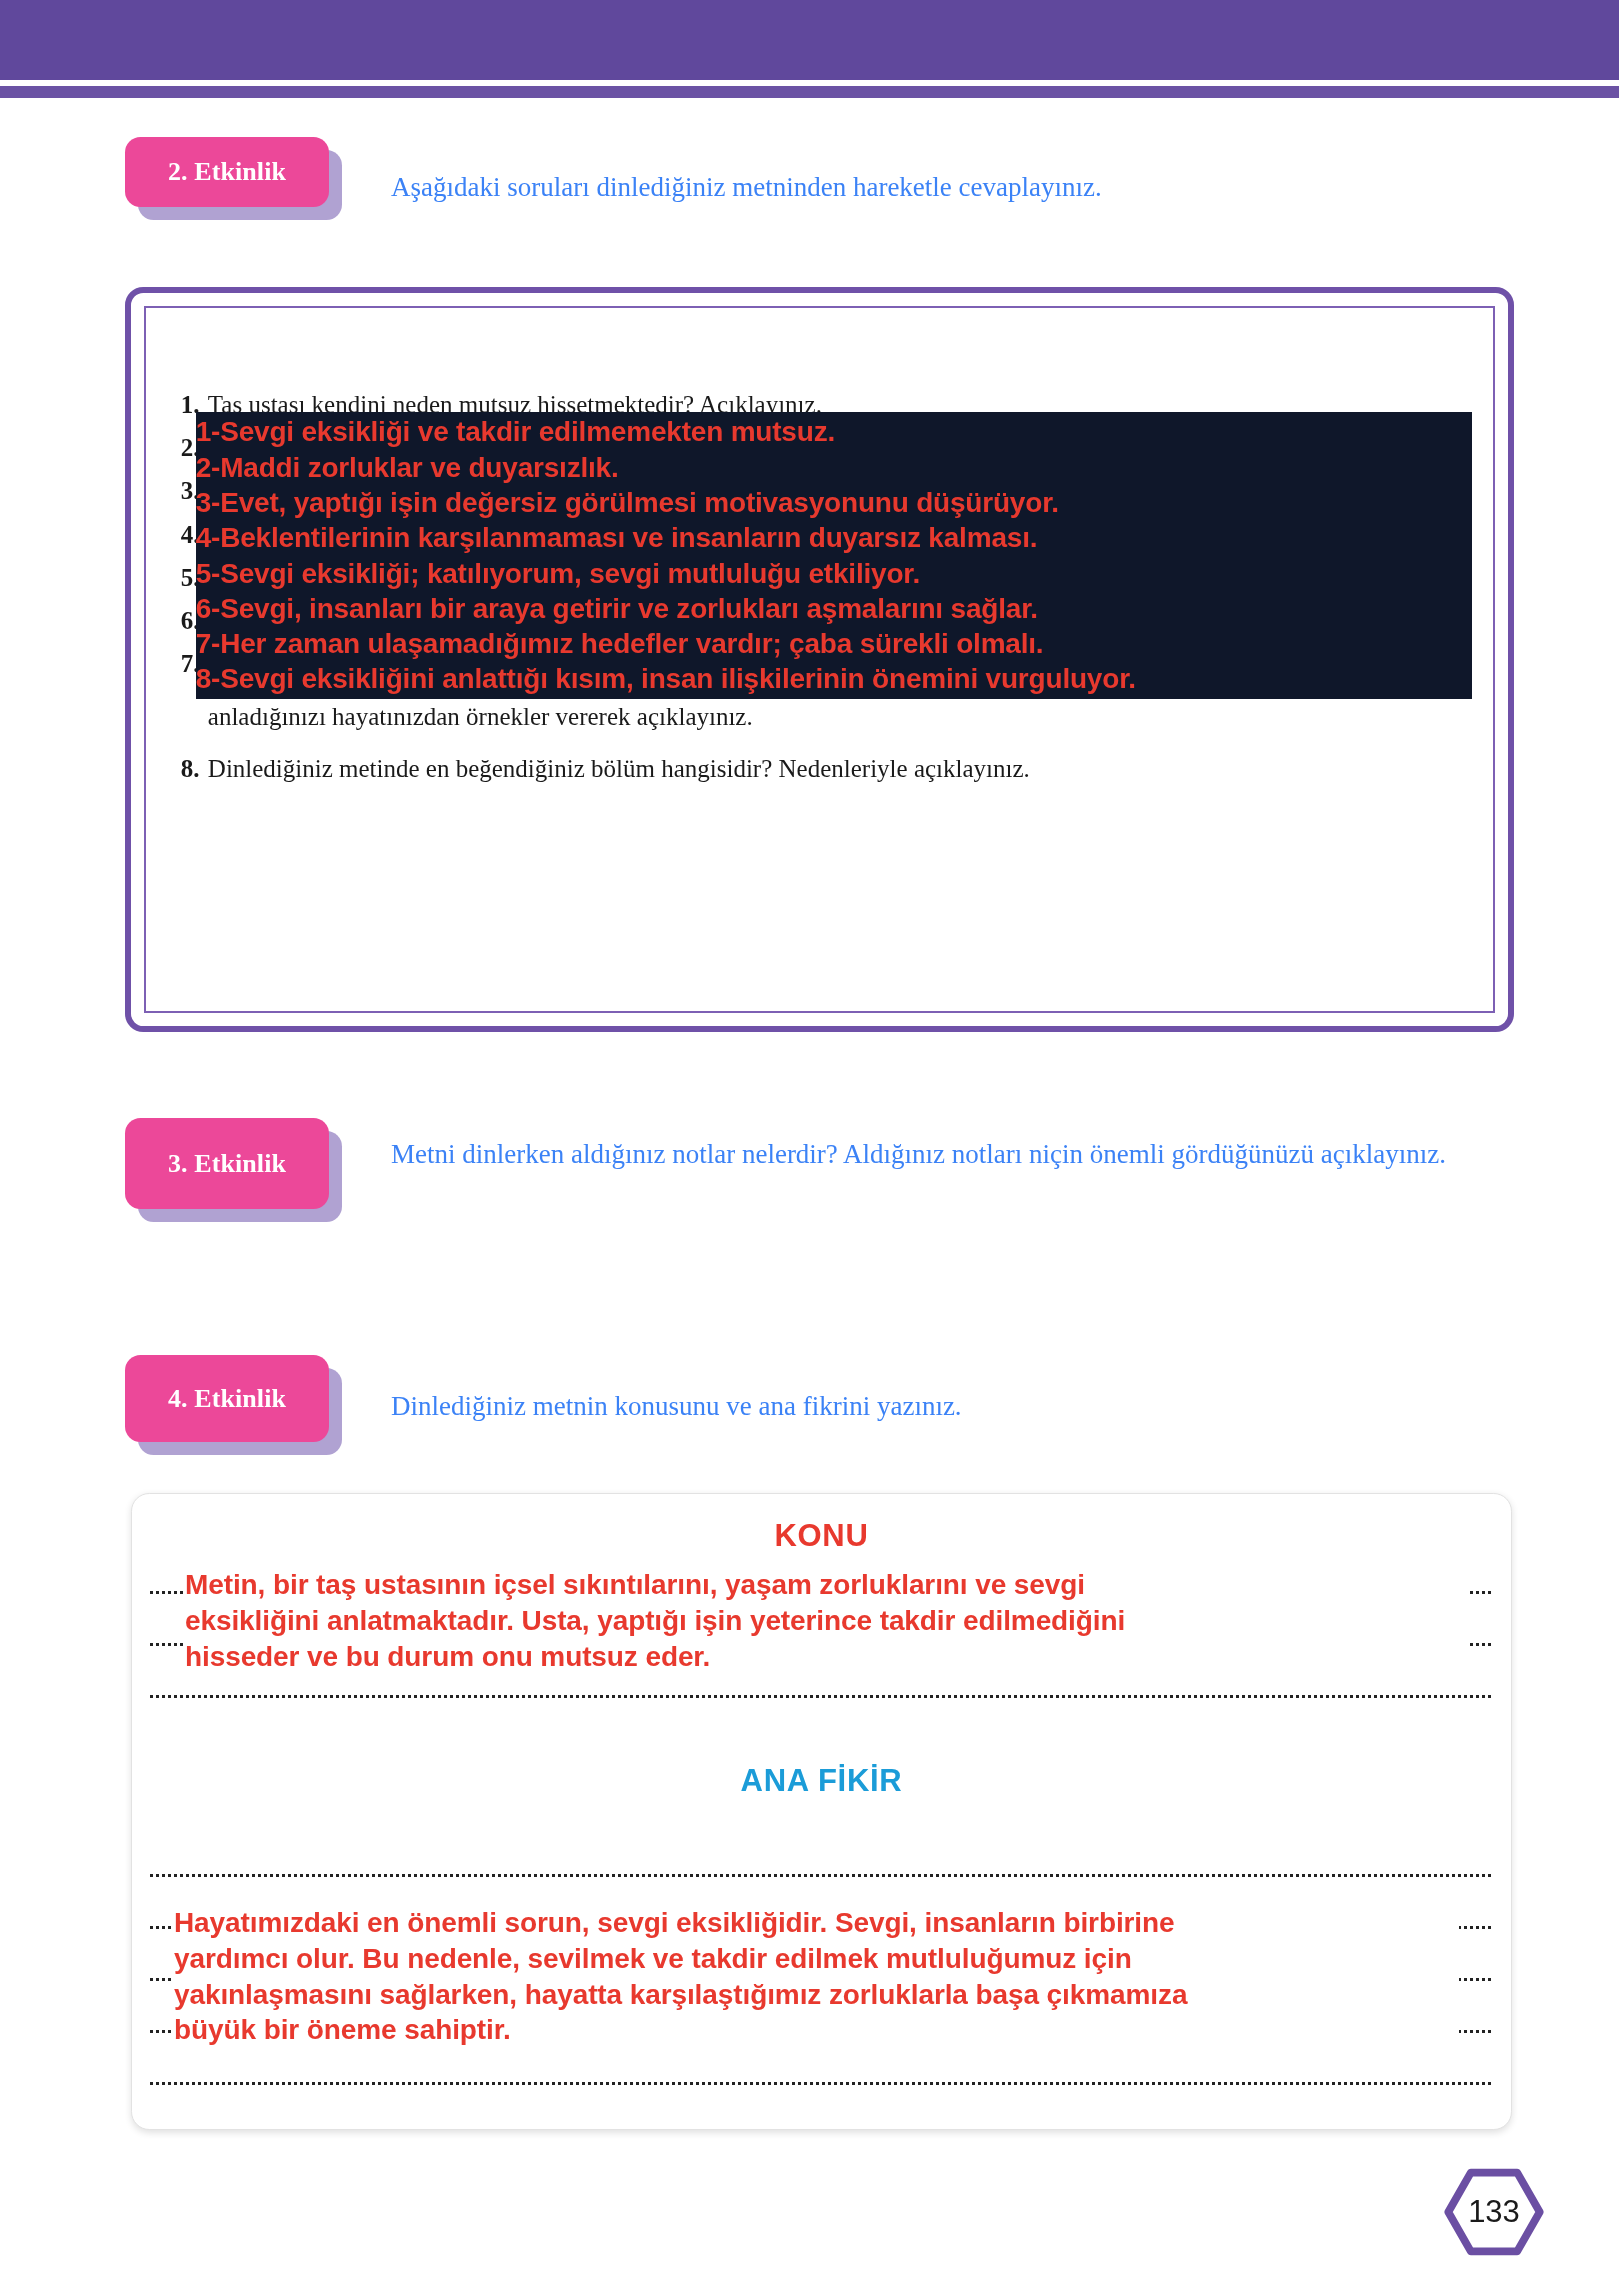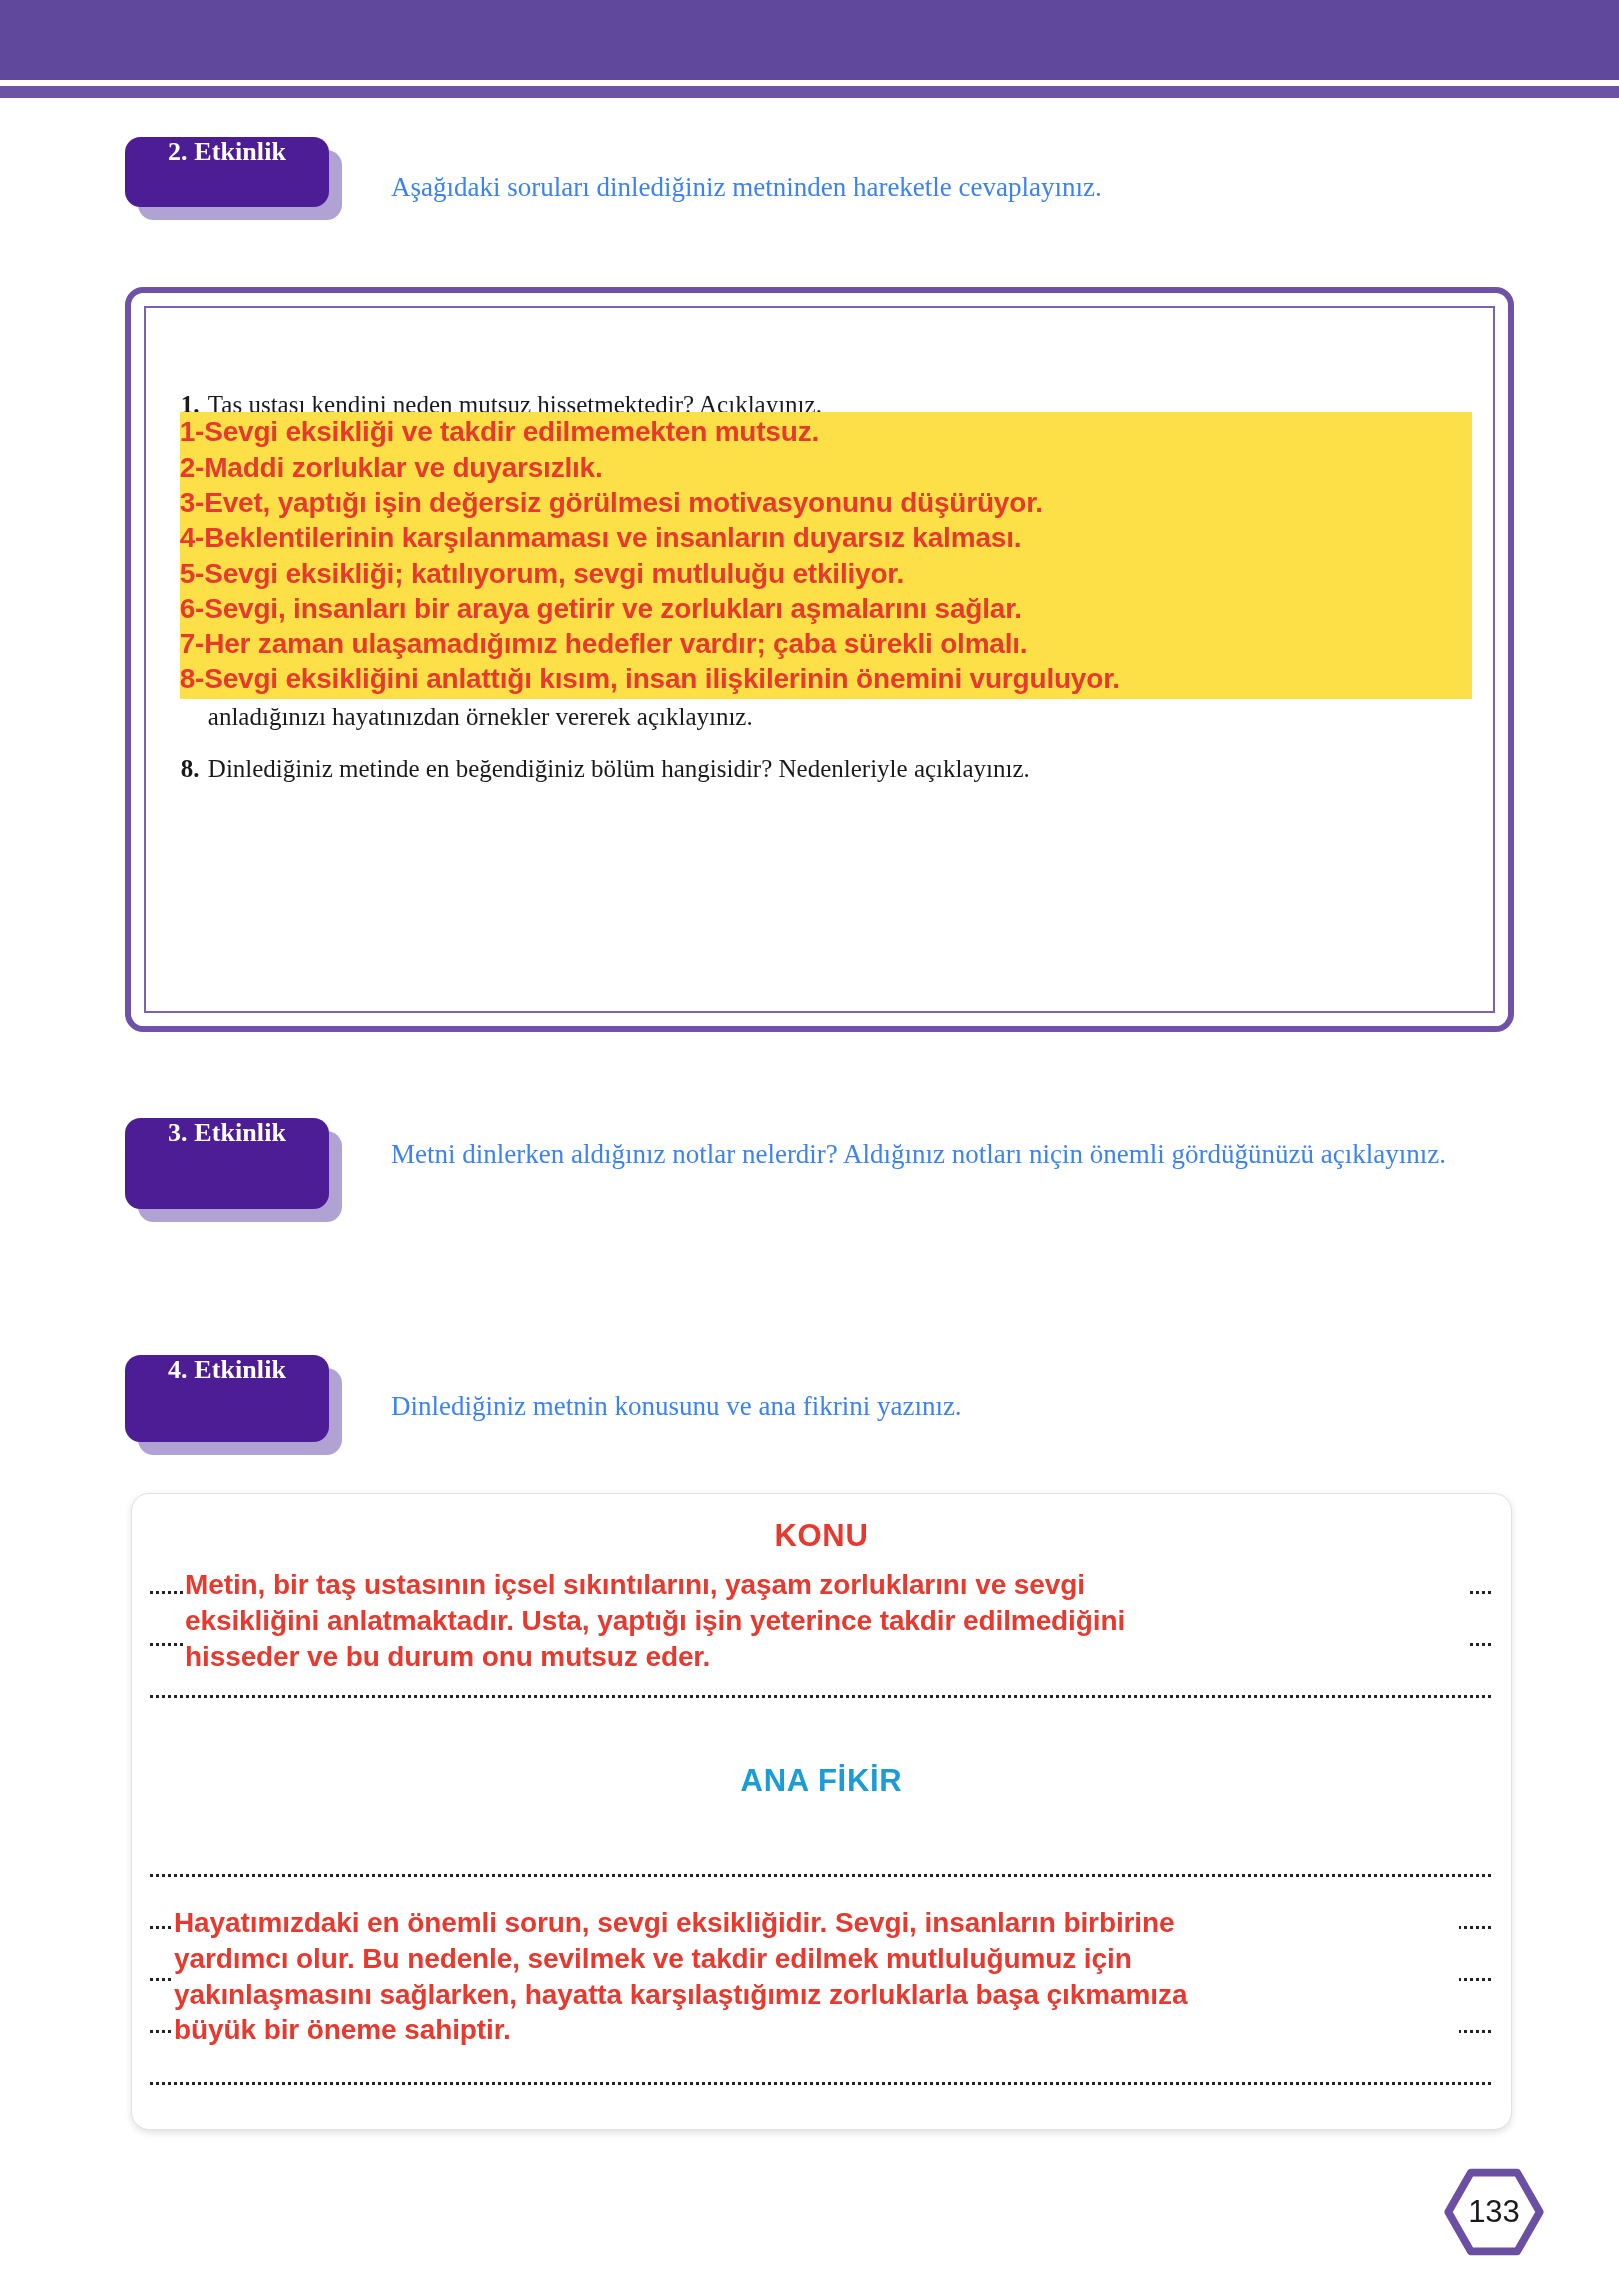--- a/index.html
+++ b/index.html
@@ -36,23 +36,24 @@
   .etkinlik-shadow {
     position: absolute;
     left: 12.7px; top: 12.7px;
     width: 100%; height: 100%;
     background: #b0a2d2;
     border-radius: 15.5px;
   }
   .etkinlik-chip {
     position: relative;
     width: 100%; height: 100%;
-    background: #4c1d95;
+    background: #ec4899;
     border-radius: 15.5px;
     display: flex;
+    align-items: center;
     justify-content: center;
     box-sizing: border-box;
   }
   .etkinlik-chip span {
     color: #ffffff;
     font-family: "Liberation Serif", serif;
     font-weight: bold;
     font-size: 26px;
     letter-spacing: 0.1px;
     white-space: nowrap;
@@ -104,23 +105,23 @@
     font-weight: bold;
     flex: 0 0 auto;
     padding-right: 8.4px;
   }
   .q-text { flex: 1 1 auto; text-align: justify; }
   .q-text.nojust { text-align: left; }
 
   
   .answers-overlay {
     position: absolute;
-    left: 34px; top: 104px;
+    left: 50px; top: 104px;
     right: 21px;
-    background: #fde047;
+    background: #0f172a;
     padding-top: 2.8px;
     padding-bottom: 2.8px;
   }
   .answer-line {
     font-family: "Liberation Sans Narrow", "Liberation Sans", sans-serif;
     font-weight: bold;
     font-size: 28px;
     color: #e8392e;
     line-height: 1.26;
     white-space: nowrap;

